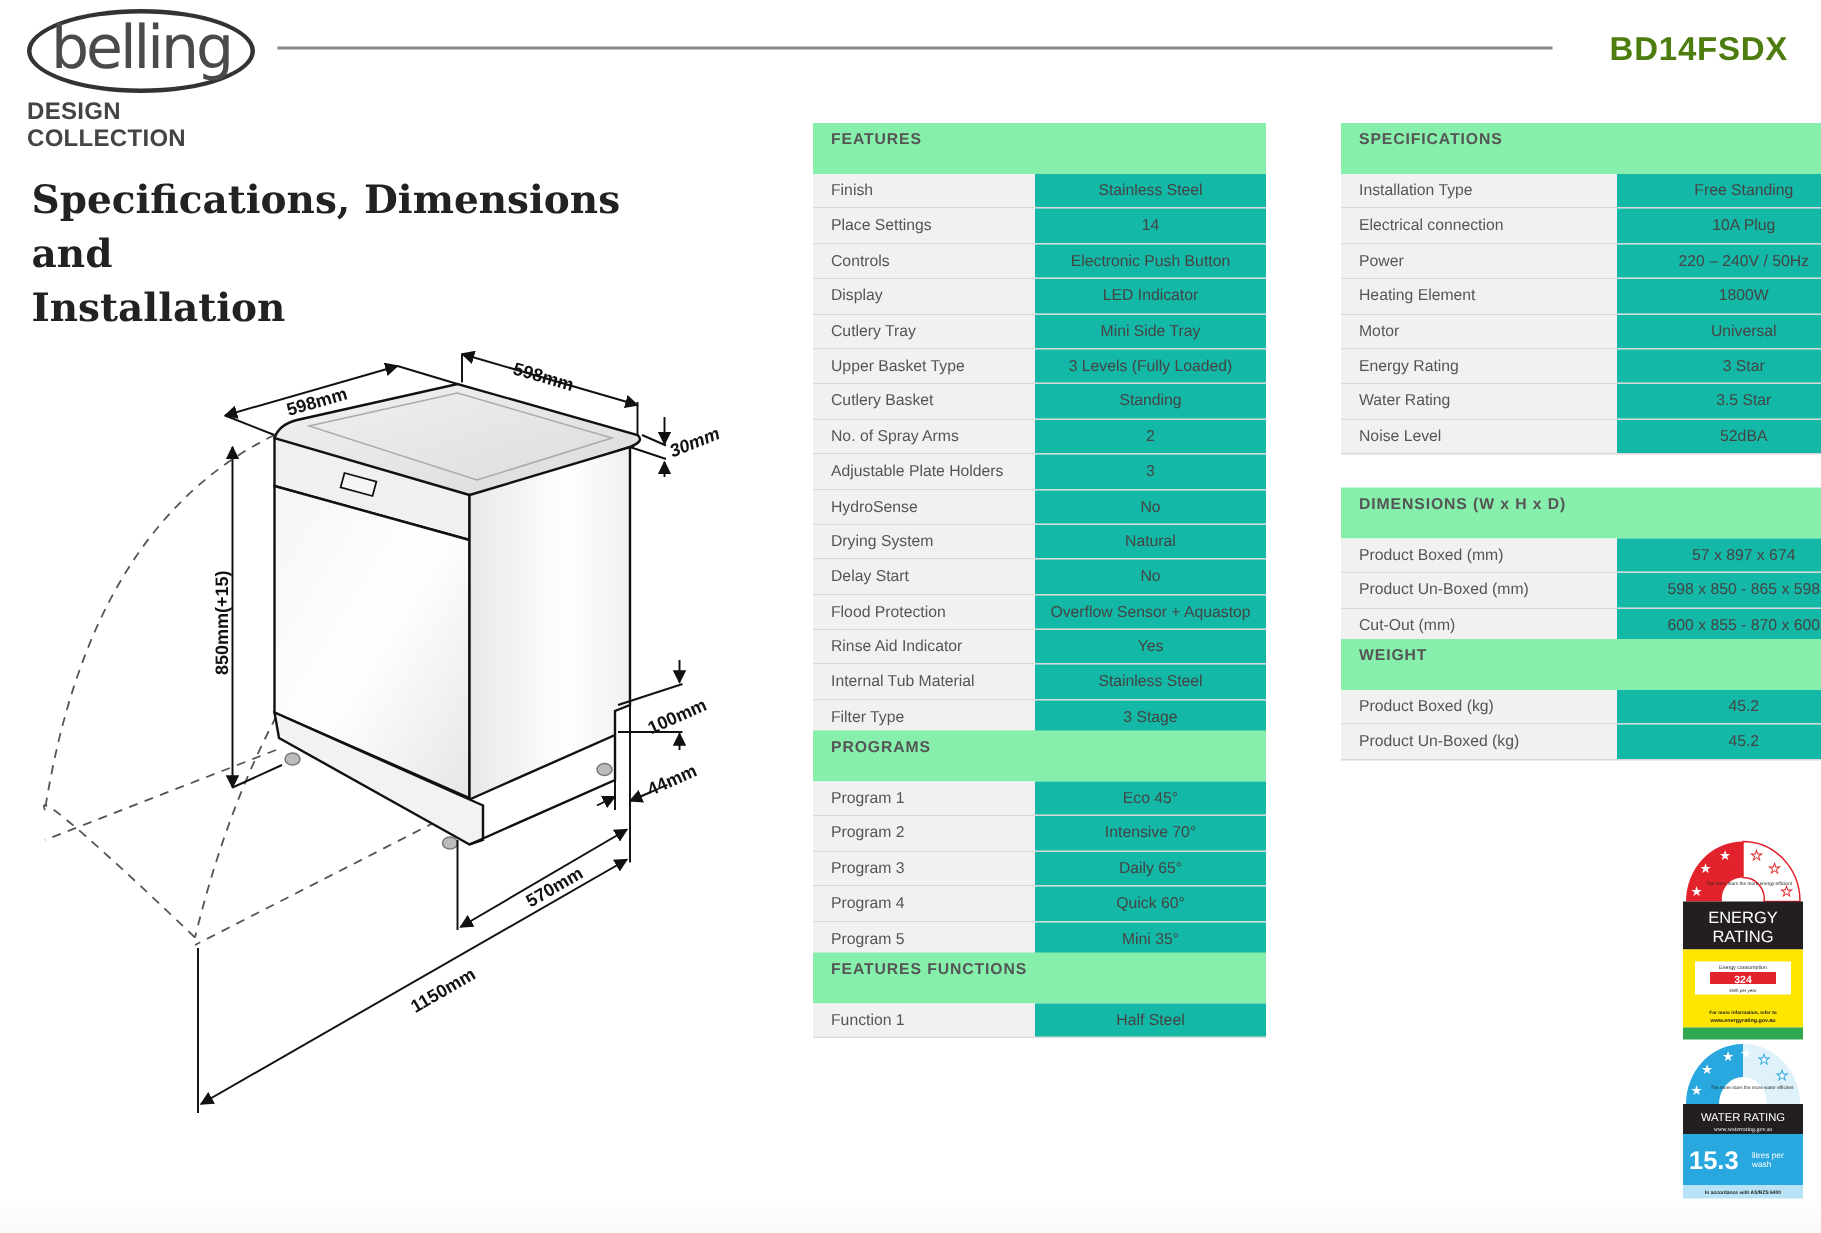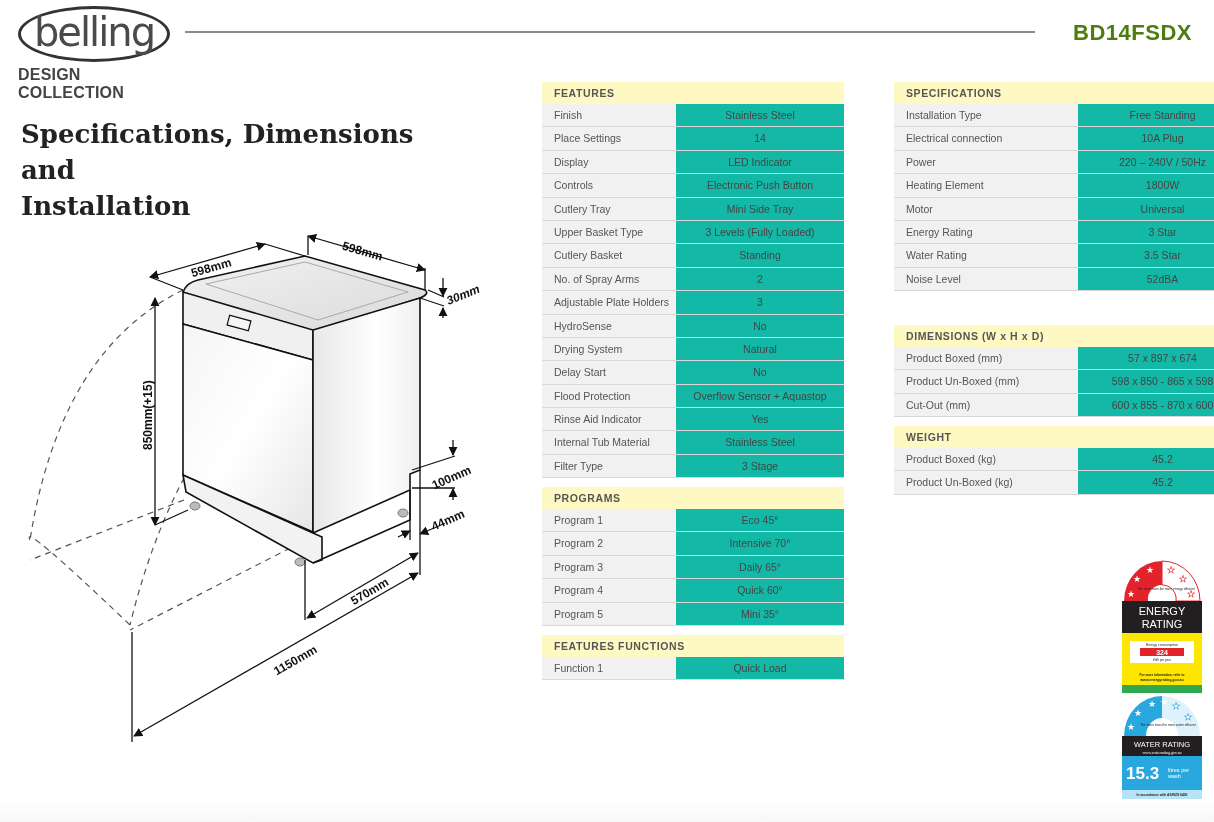--- a/index.html
+++ b/index.html
@@ -13,23 +13,23 @@
 
   .header-rule { position: absolute; left: 185px; top: 31px; width: 850px; height: 2px; background: #8a8a8a; }
   .model { position: absolute; right: 22px; top: 20px; font-size: 22px; font-weight: bold; color: #4d7c0f; letter-spacing: 0.5px; }
 
   .page-title { position: absolute; left: 21px; top: 116px; width: 440px; font-family: "DejaVu Serif", serif; font-size: 26px; line-height: 36px; color: #222; font-weight: bold; }
 
   .diagram { position: absolute; left: 20px; top: 220px; width: 480px; height: 540px; }
 
   .tbl { position: absolute; width: 302px; font-size: 10.5px; }
   .tbl.right { width: 353px; margin-left: 44px; }
-  .tbl-head { background: #fef9c3; height: 22px; line-height: 22px; padding-left: 12px; font-weight: bold; color: #555; letter-spacing: 0.6px; font-size: 10.5px; }
+  .tbl-head { background: #86efac; height: 34px; line-height: 22px; padding-left: 12px; font-weight: bold; color: #555; letter-spacing: 0.6px; font-size: 10.5px; }
   .tbl-row { display: flex; height: 23.4px; border-bottom: 1.5px solid #d8d8d8; }
-  .tbl-row .k { width: 134px; background: #f1f1f1; padding-left: 12px; line-height: 22px; color: #555; white-space: nowrap; }
+  .tbl-row .k { width: 148px; background: #f1f1f1; padding-left: 12px; line-height: 22px; color: #555; white-space: nowrap; }
   .tbl.right .tbl-row .k { width: 184px; }
   .tbl-row .v { flex: 1; text-align: center; line-height: 22px; color: #444; background: #14b8a6; white-space: nowrap; }
 
   .label { position: absolute; left: 1122px; width: 80px; }
   .energy { top: 557px; height: 138px; }
   .water { top: 694px; height: 106px; }
   .bottom-fade { position: absolute; left: 0; bottom: 0; width: 1214px; height: 22px; background: linear-gradient(#ffffff, #f8f8f8); }
 </style>
 </head>
 <body>
@@ -145,28 +145,28 @@
   <div class="tbl-head">FEATURES</div>
   <div class="tbl-row">
       <div class="k">Finish</div>
       <div class="v">Stainless Steel</div>
     </div>
   <div class="tbl-row">
       <div class="k">Place Settings</div>
       <div class="v">14</div>
     </div>
   <div class="tbl-row">
+      <div class="k">Controls</div>
+      <div class="v">Electronic Push Button</div>
+    </div>
+  <div class="tbl-row">
       <div class="k">Display</div>
       <div class="v">LED Indicator</div>
     </div>
   <div class="tbl-row">
-      <div class="k">Controls</div>
-      <div class="v">Electronic Push Button</div>
-    </div>
-  <div class="tbl-row">
       <div class="k">Cutlery Tray</div>
       <div class="v">Mini Side Tray</div>
     </div>
   <div class="tbl-row">
       <div class="k">Upper Basket Type</div>
       <div class="v">3 Levels (Fully Loaded)</div>
     </div>
   <div class="tbl-row">
       <div class="k">Cutlery Basket</div>
       <div class="v">Standing</div>
@@ -230,21 +230,21 @@
   <div class="tbl-row">
       <div class="k">Program 5</div>
       <div class="v">Mini 35°</div>
     </div>
 </div>
 
 <div class="tbl" style="left:542px; top:635px;">
   <div class="tbl-head">FEATURES FUNCTIONS</div>
   <div class="tbl-row">
       <div class="k">Function 1</div>
-      <div class="v">Quick Load</div>
+      <div class="v">Half Steel</div>
     </div>
 </div>
 
 <div class="tbl right" style="left:850px; top:82px;">
   <div class="tbl-head">SPECIFICATIONS</div>
   <div class="tbl-row">
       <div class="k">Installation Type</div>
       <div class="v">Free Standing</div>
     </div>
   <div class="tbl-row">

